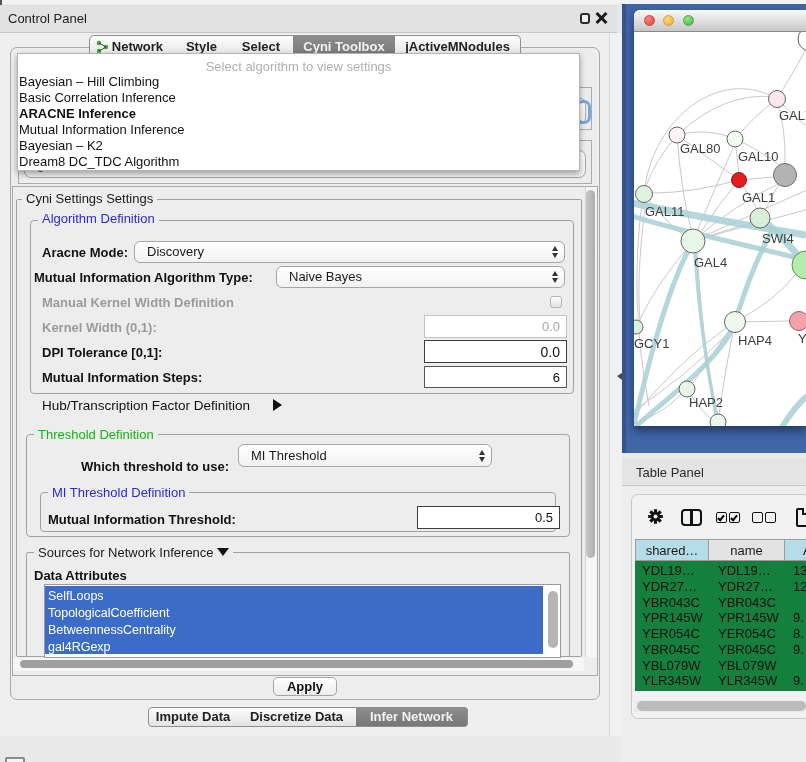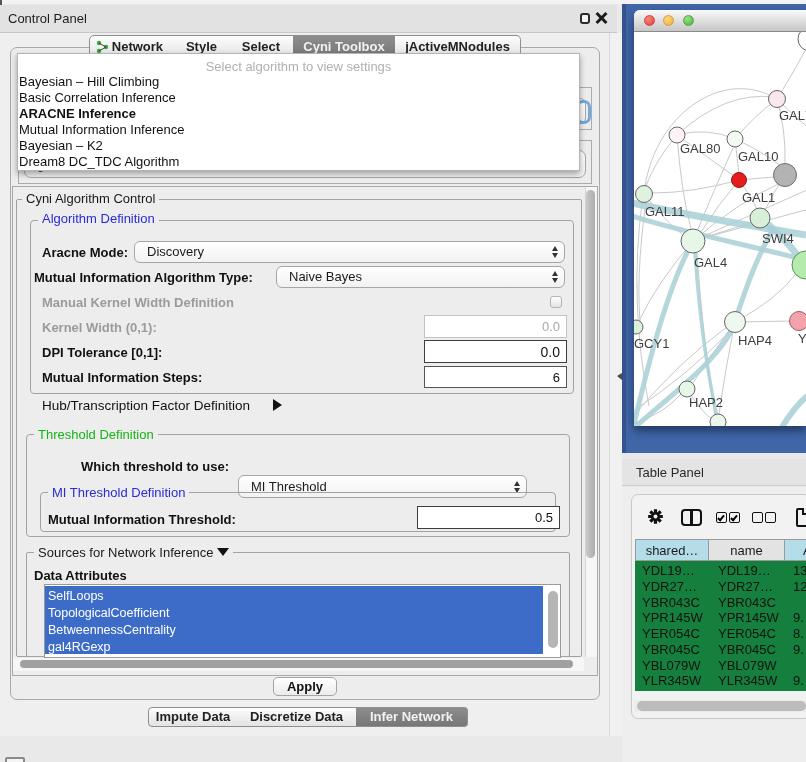--- a/index.html
+++ b/index.html
@@ -57,21 +57,21 @@
     <span class="stp"></span>
   </div>
 
 <div class="a" style="left:12px;top:186px;width:586px;height:490px;background:#ededed;border:1px solid #a9a9a9"></div>
 <div class="a" style="left:585px;top:187px;width:12px;height:470px;background:#f6f6f6;border-left:1px solid #d5d5d5"></div>
 <div class="a" style="left:586px;top:190px;width:9px;height:368px;background:linear-gradient(90deg,#c9c9c9,#adadad);border-radius:5px"></div>
 <div class="a" style="left:13px;top:658px;width:571px;height:13px;background:#f6f6f6"></div>
 <div class="a" style="left:20px;top:660px;width:553px;height:8px;background:#a0a0a0;border-radius:4px"></div>
 
 <div class="grp" style="left:16px;top:199px;width:566px;height:458px;border-radius:2px"></div>
-<div class="gt" style="left:22px;top:192px;color:#1a1a1a">Cyni Algorithm Control</div>
+<div class="gt" style="left:22px;top:192px;color:#1a1a1a">Cyni Settings Settings</div>
 
 <div class="grp" style="left:30px;top:220px;width:544px;height:174px"></div>
 <div class="gt" style="left:38px;top:212px;color:#2a2ad6">Algorithm Definition</div>
 <div class="lbl" style="left:42px;top:245px">Aracne Mode:</div>
 <div class="combo" style="left:134px;top:241px;width:431px;height:22px">
     <span class="tx" style="top:2px">Discovery</span>
     <span class="stp"></span>
   </div>
 <div class="lbl" style="left:34px;top:270px">Mutual Information Algorithm Type:</div>
 <div class="combo" style="left:276px;top:266px;width:289px;height:22px">
@@ -86,21 +86,21 @@
 <div class="fld" style="left:424px;top:340px;width:143px;height:23px;border:1.5px solid #3e3e3e;font-size:14px">0.0</div>
 <div class="lbl" style="left:42px;top:370px">Mutual Information Steps:</div>
 <div class="fld" style="left:424px;top:366px;width:143px;height:22px;border:1px solid #555">6</div>
 
 <div class="a" style="left:42px;top:398px;font-size:13.5px;color:#111;white-space:nowrap">Hub/Transcription Factor Definition</div>
 <div class="a" style="left:273px;top:399px;width:0;height:0;border-left:9px solid #111;border-top:6px solid transparent;border-bottom:6px solid transparent"></div>
 
 <div class="grp" style="left:26px;top:434px;width:544px;height:103px"></div>
 <div class="gt" style="left:34px;top:428px;color:#15b515">Threshold Definition</div>
 <div class="lbl" style="left:81px;top:459px">Which threshold to use:</div>
-<div class="combo" style="left:238px;top:475px;width:289px;height:23px">
+<div class="combo" style="left:238px;top:444px;width:254px;height:23px">
     <span class="tx" style="top:3px">MI Threshold</span>
     <span class="stp"></span>
   </div>
 <div class="grp" style="left:40px;top:492px;width:516px;height:40px"></div>
 <div class="gt" style="left:48px;top:486px;color:#2a2ad6">MI Threshold Definition</div>
 <div class="lbl" style="left:48px;top:512px">Mutual Information Threshold:</div>
 <div class="fld" style="left:417px;top:506px;width:143px;height:23px;border:1.5px solid #3e3e3e">0.5</div>
 
 <div class="grp" style="left:26px;top:552px;width:544px;height:105px;border-radius:2px"></div>
 <div class="gt" style="left:34px;top:546px;color:#1a1a1a">Sources for Network Inference <span style="display:inline-block;width:0;height:0;border-top:8px solid #111;border-left:6.5px solid transparent;border-right:6.5px solid transparent;vertical-align:1px"></span></div>

